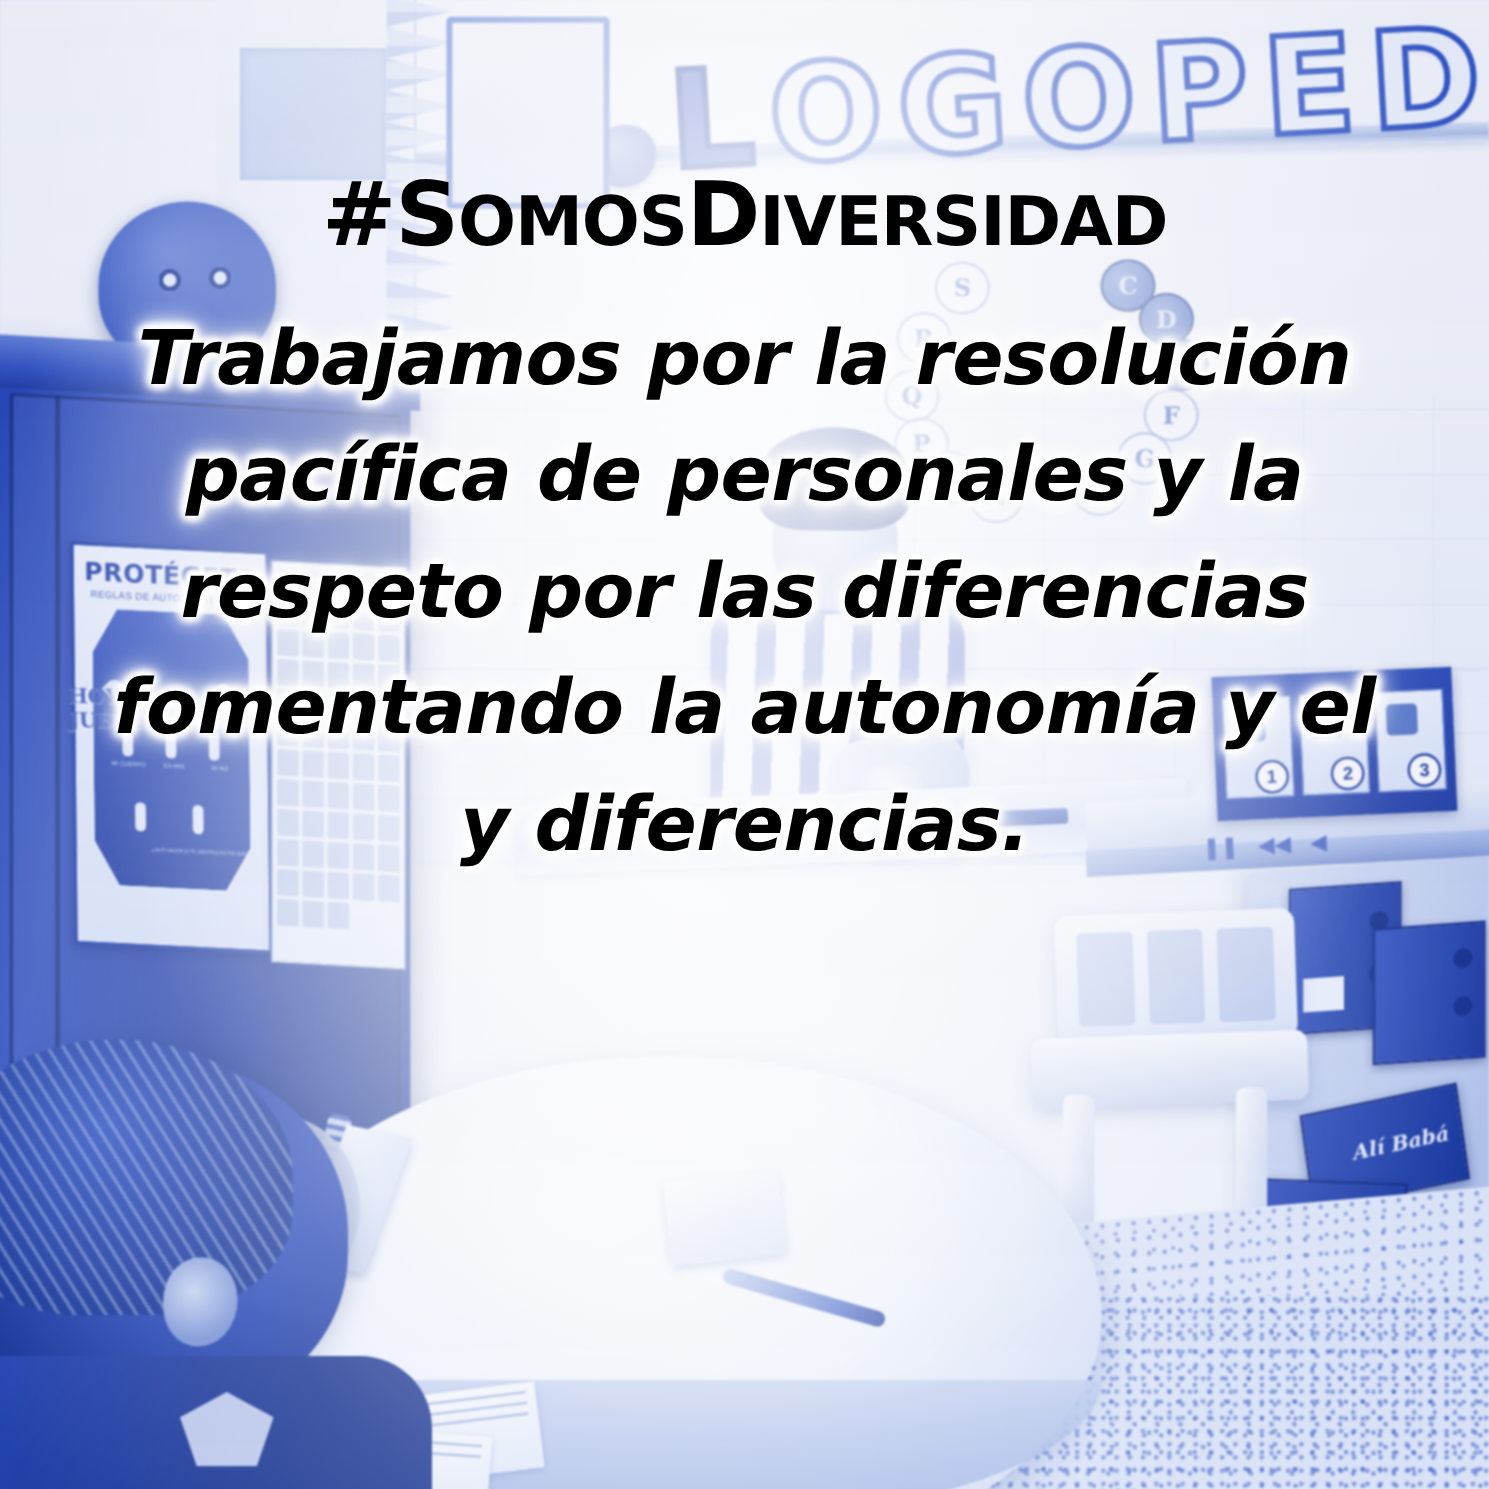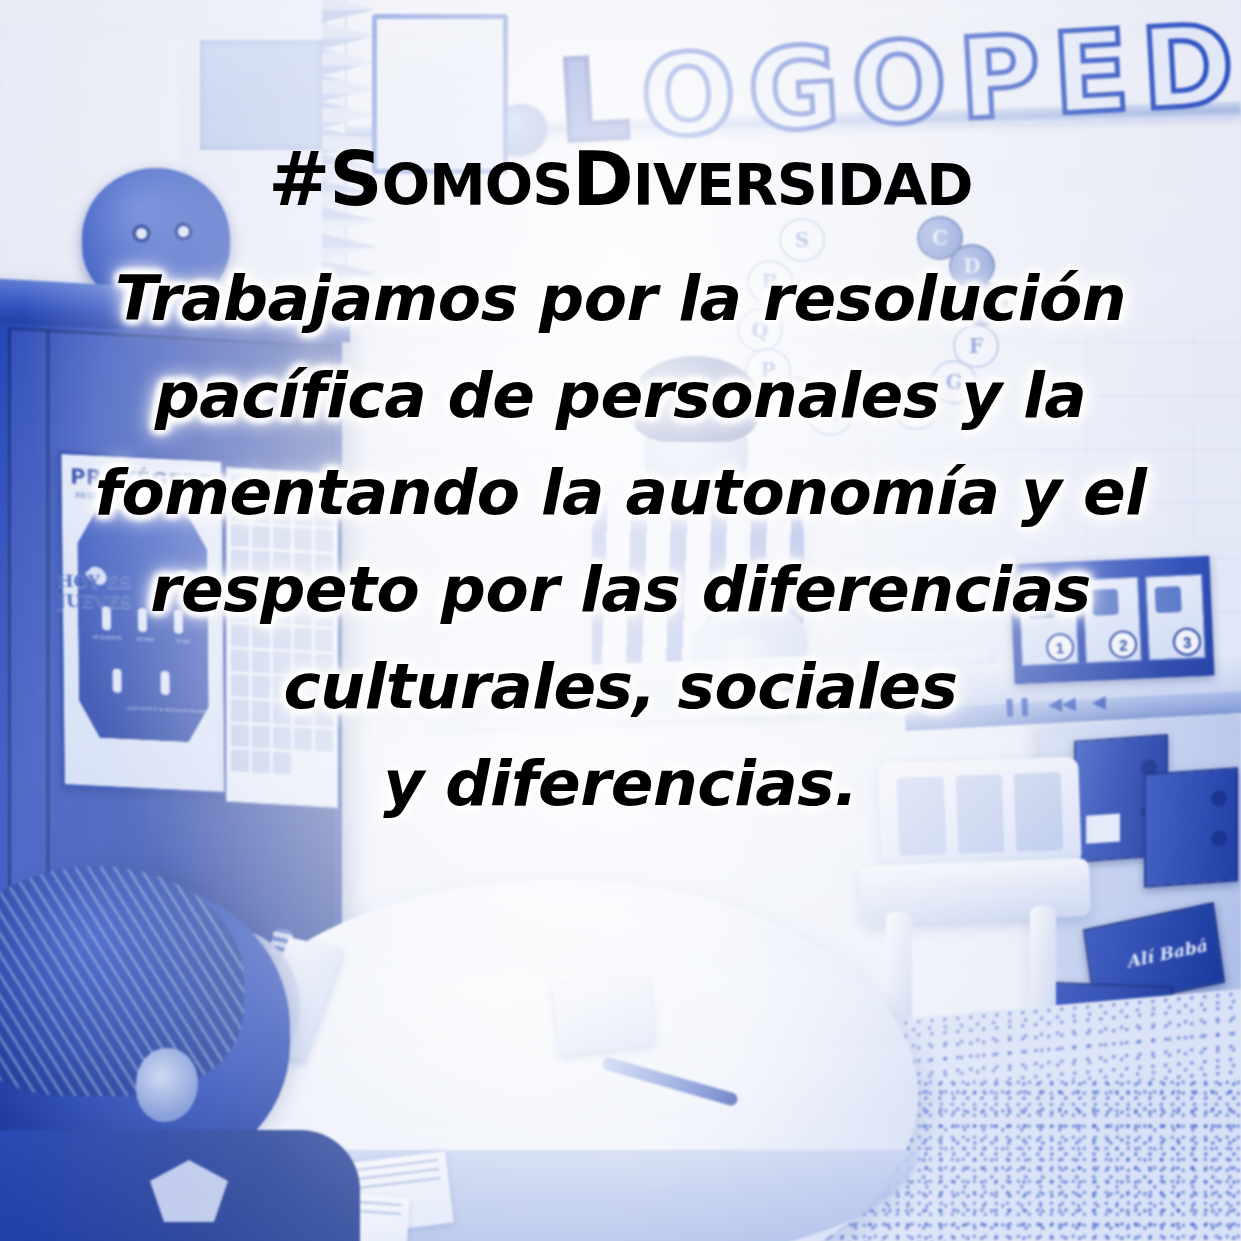--- a/index.html
+++ b/index.html
@@ -750,20 +750,19 @@
 
   <div id="text-overlay">
 
     <div id="headline">
       <span>#S</span><span class="sc">OMOS</span><span>D</span><span class="sc">IVERSIDAD</span>
     </div>
 
     <div id="body-text">
       <span class="ln">Trabajamos por la resolución</span>
       <span class="ln">pacífica de personales y la</span>
+      <span class="ln">respeto por las diferencias</span>
       <span class="ln">fomentando la autonomía y el</span>
-      <span class="ln">respeto por las diferencias</span>
-      <span class="ln">culturales, sociales</span>
       <span class="ln">y diferencias.</span>
     </div>
 
   </div>
 </div>
 
 </body></html>

